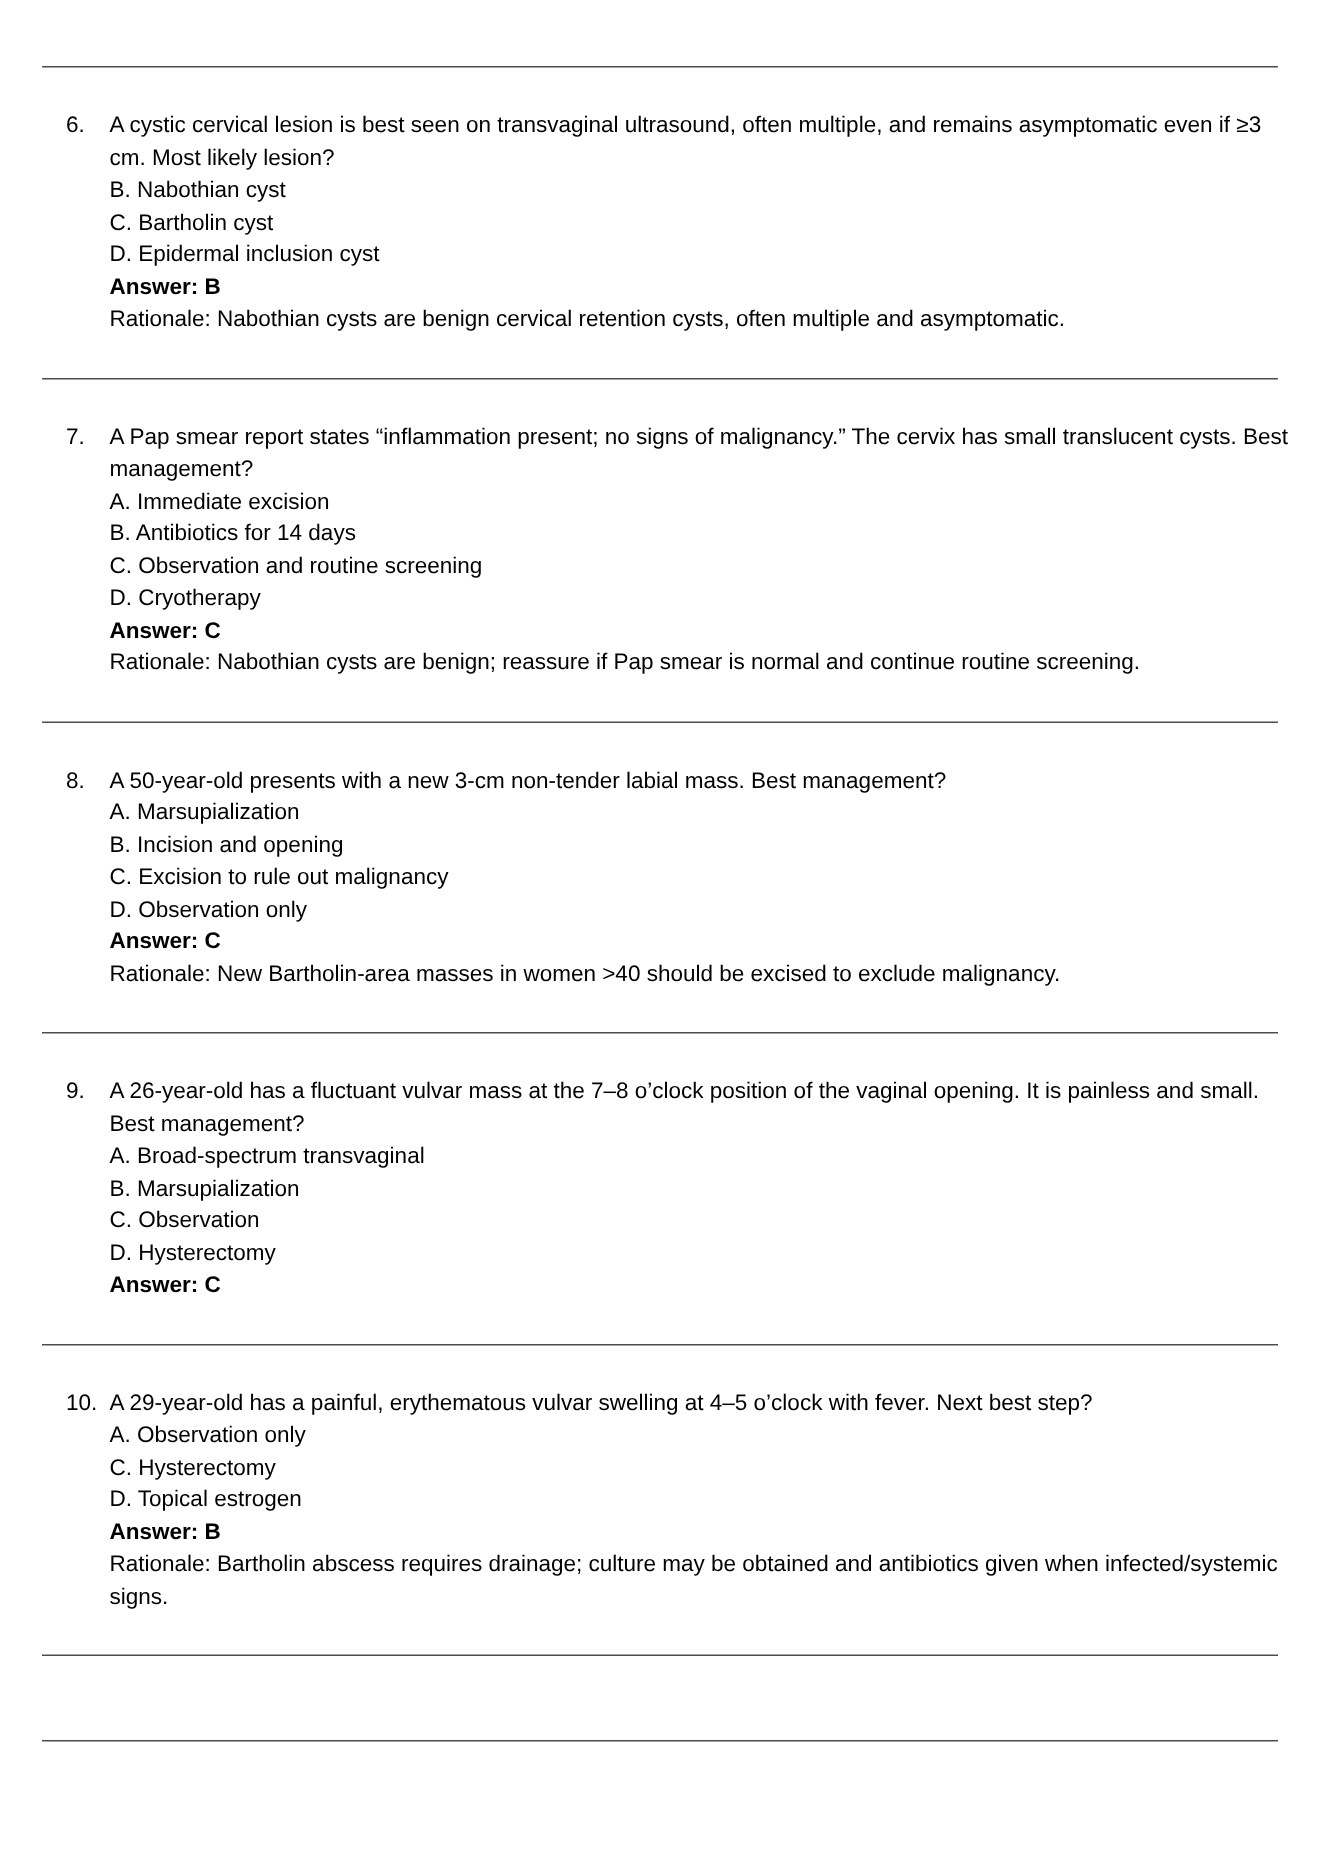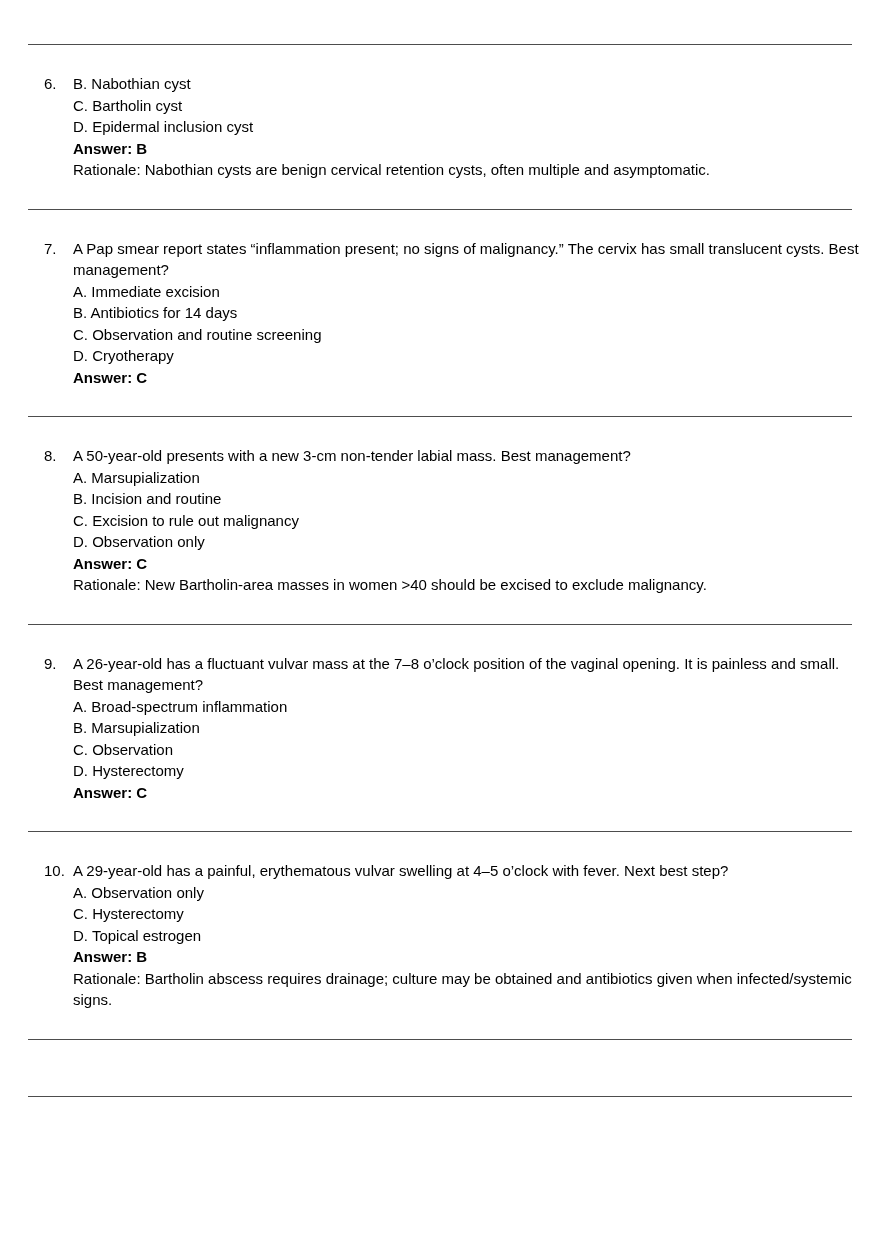--- a/index.html
+++ b/index.html
@@ -53,64 +53,66 @@
 </head>
 <body>
 
 <div class="page">
 
   <hr class="rule first">
 
   <div class="question">
     <div class="q-num">6.</div>
     <div class="q-body">
+      <div class="q-text">A cystic cervical lesion is best seen on transvaginal ultrasound, often multiple, and remains asymptomatic even if ≥3 cm. Most likely lesion?</div>
       <div class="q-option">B. Nabothian cyst</div>
       <div class="q-option">C. Bartholin cyst</div>
       <div class="q-option">D. Epidermal inclusion cyst</div>
       <div class="q-answer">Answer: B</div>
       <div class="q-rationale">Rationale: Nabothian cysts are benign cervical retention cysts, often multiple and asymptomatic.</div>
     </div>
   </div>
 
   <hr class="rule">
 
   <div class="question">
     <div class="q-num">7.</div>
     <div class="q-body">
       <div class="q-text">A Pap smear report states “inflammation present; no signs of malignancy.” The cervix has small translucent cysts. Best management?</div>
       <div class="q-option">A. Immediate excision</div>
       <div class="q-option">B. Antibiotics for 14 days</div>
       <div class="q-option">C. Observation and routine screening</div>
       <div class="q-option">D. Cryotherapy</div>
       <div class="q-answer">Answer: C</div>
+      <div class="q-rationale">Rationale: Nabothian cysts are benign; reassure if Pap smear is normal and continue routine screening.</div>
     </div>
   </div>
 
   <hr class="rule">
 
   <div class="question">
     <div class="q-num">8.</div>
     <div class="q-body">
       <div class="q-text">A 50-year-old presents with a new 3-cm non-tender labial mass. Best management?</div>
       <div class="q-option">A. Marsupialization</div>
-      <div class="q-option">B. Incision and routine</div>
+      <div class="q-option">B. Incision and opening</div>
       <div class="q-option">C. Excision to rule out malignancy</div>
       <div class="q-option">D. Observation only</div>
       <div class="q-answer">Answer: C</div>
       <div class="q-rationale">Rationale: New Bartholin-area masses in women &gt;40 should be excised to exclude malignancy.</div>
     </div>
   </div>
 
   <hr class="rule">
 
   <div class="question">
     <div class="q-num">9.</div>
     <div class="q-body">
       <div class="q-text">A 26-year-old has a fluctuant vulvar mass at the 7–8 o’clock position of the vaginal opening. It is painless and small. Best management?</div>
-      <div class="q-option">A. Broad-spectrum inflammation</div>
+      <div class="q-option">A. Broad-spectrum transvaginal</div>
       <div class="q-option">B. Marsupialization</div>
       <div class="q-option">C. Observation</div>
       <div class="q-option">D. Hysterectomy</div>
       <div class="q-answer">Answer: C</div>
     </div>
   </div>
 
   <hr class="rule">
 
   <div class="question">

